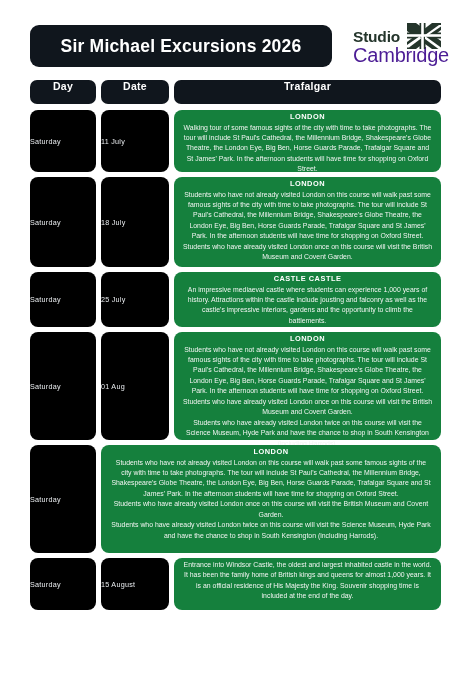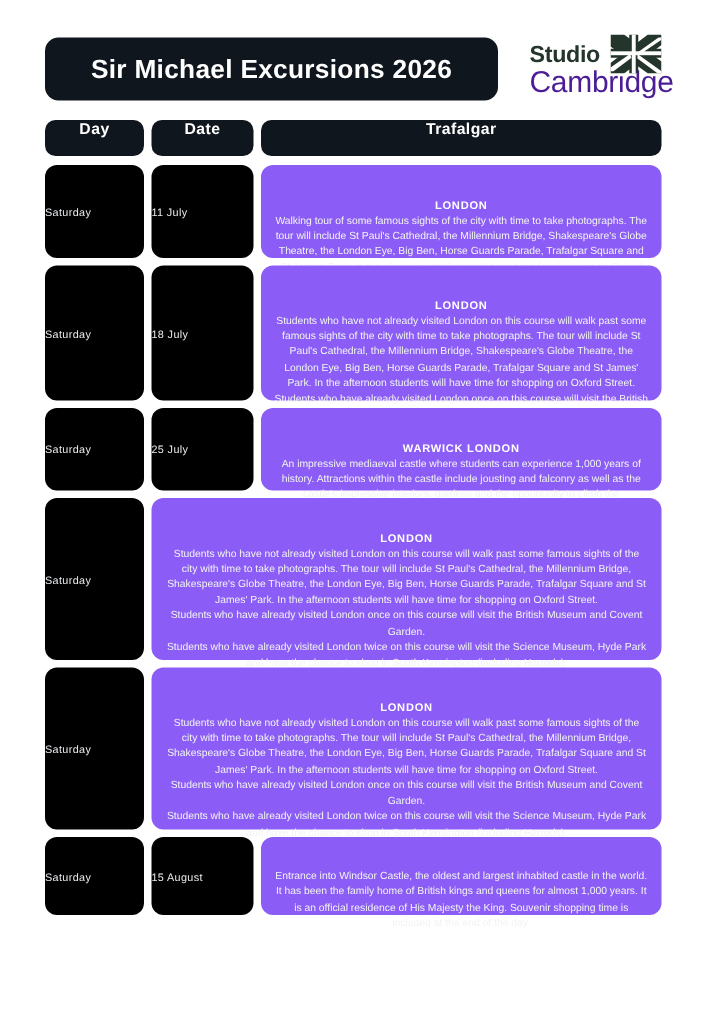--- a/index.html
+++ b/index.html
@@ -109,25 +109,25 @@
     color: #e9ecef;
     border-radius: 8px;
     display: flex;
     align-items: center;
     justify-content: flex-start;
     font-size: 7.2px;
     letter-spacing: .25px;
     text-align: center;
   }
   .exc-cell {
-    background: #8b5cf6;
+    background: #15803d;
     color: #ffffff;
     border-radius: 8px;
     flex: 1 1 auto;
-    padding: 22px 9px 7px 9px;
+    padding: 2px 9px 7px 9px;
     box-sizing: border-box;
     text-align: center;
   }
   .exc-title {
     font-size: 7.4px;
     font-weight: bold;
     letter-spacing: .5px;
     display: block;
     margin-bottom: 1.5px;
     color: #ffffff;
@@ -217,30 +217,33 @@
     </div>
 
     <div class="row" style="height:55px">
       <div class="dark-cell c-day">
         <span>Saturday</span>
       </div>
       <div class="dark-cell c-date">
         <span>25 July</span>
       </div>
       <div class="exc-cell">
-        <span class="exc-title">WARWICK LONDON</span>
+        <span class="exc-title">CASTLE CASTLE</span>
         <span class="exc-body">
           <span class="para">An impressive mediaeval castle where students can experience 1,000 years of history. Attractions within the castle include jousting and falconry as well as the castle's impressive interiors, gardens and the opportunity to climb the battlements.</span>
         </span>
       </div>
     </div>
 
     <div class="row" style="height:108px">
       <div class="dark-cell c-day">
         <span>Saturday</span>
+      </div>
+      <div class="dark-cell c-date">
+        <span>01 Aug</span>
       </div>
       <div class="exc-cell">
         <span class="exc-title">LONDON</span>
         <span class="exc-body">
           <span class="para">Students who have not already visited London on this course will walk past some famous sights of the city with time to take photographs. The tour will include St Paul's Cathedral, the Millennium Bridge, Shakespeare's Globe Theatre, the London Eye, Big Ben, Horse Guards Parade, Trafalgar Square and St James' Park. In the afternoon students will have time for shopping on Oxford Street.</span>
           <span class="para">Students who have already visited London once on this course will visit the British Museum and Covent Garden.</span>
           <span class="para">Students who have already visited London twice on this course will visit the Science Museum, Hyde Park and have the chance to shop in South Kensington (including Harrods).</span>
         </span>
       </div>
     </div>

